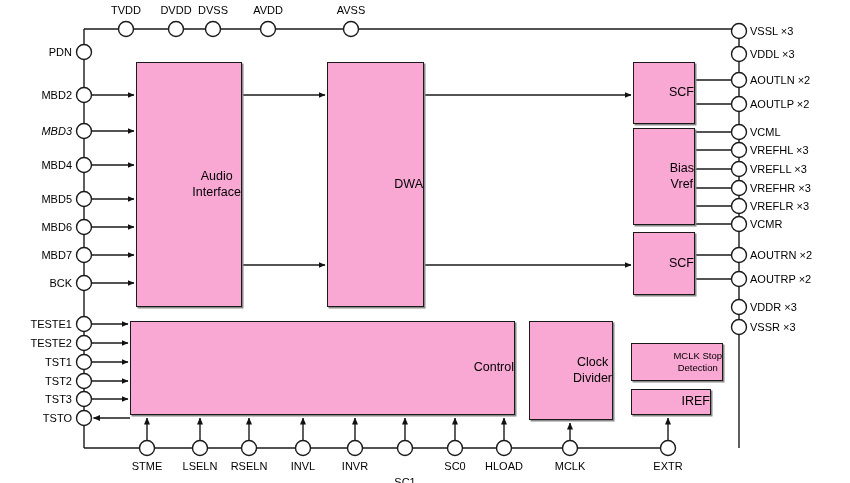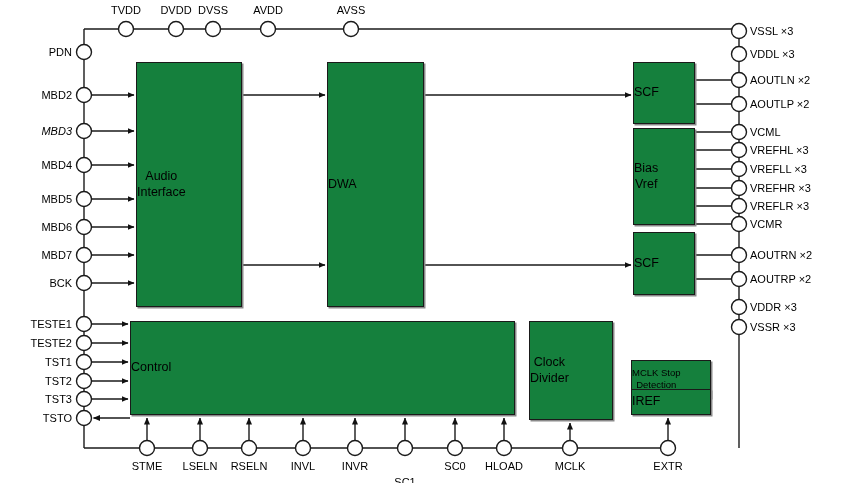--- a/index.html
+++ b/index.html
@@ -19,24 +19,24 @@
     position: absolute;
     left: 0;
     top: 0;
     width: 850px;
     height: 483px;
   }
   .blk {
     position: absolute;
     box-sizing: border-box;
     border: 1.4px solid #1a1a1a;
-    background: #15803d;
+    background: #f9a8d4;
     display: flex;
     align-items: center;
-    justify-content: flex-start;
+    justify-content: flex-end;
     text-align: center;
     line-height: 1.22;
     color: #000000;
     font-size: 13px;
     box-shadow: 1.5px 1.5px 0 0 #8a8a8a;
   }
   .blk.small { font-size: 9.5px; }
   .blk.mid { font-size: 12.5px; }
   .pinlabel {
     position: absolute;
@@ -162,21 +162,21 @@
     </div>
     <div class="blk mid" style="left: 633px; top: 232px; width: 62px; height: 63px;">
       <div><span>SCF</span></div>
     </div>
     <div class="blk mid" style="left: 130px; top: 321px; width: 385px; height: 94px;">
       <div><span>Control</span></div>
     </div>
     <div class="blk mid" style="left: 529px; top: 321px; width: 84px; height: 99px;">
       <div><span>Clock</span><br><span>Divider</span></div>
     </div>
-    <div class="blk small" style="left: 631px; top: 360px; width: 80px; height: 38px;">
+    <div class="blk small" style="left: 631px; top: 343px; width: 92px; height: 38px;">
       <div><span>MCLK Stop</span><br><span>Detection</span></div>
     </div>
     <div class="blk mid" style="left: 631px; top: 389px; width: 80px; height: 26px;">
       <div><span>IREF</span></div>
     </div>
     <div class="pinlabel top" style="left: 126px; top: 16px;">TVDD</div>
     <div class="pinlabel top" style="left: 176px; top: 16px;">DVDD</div>
     <div class="pinlabel top" style="left: 213px; top: 16px;">DVSS</div>
     <div class="pinlabel top" style="left: 268px; top: 16px;">AVDD</div>
     <div class="pinlabel top" style="left: 351px; top: 16px;">AVSS</div>

